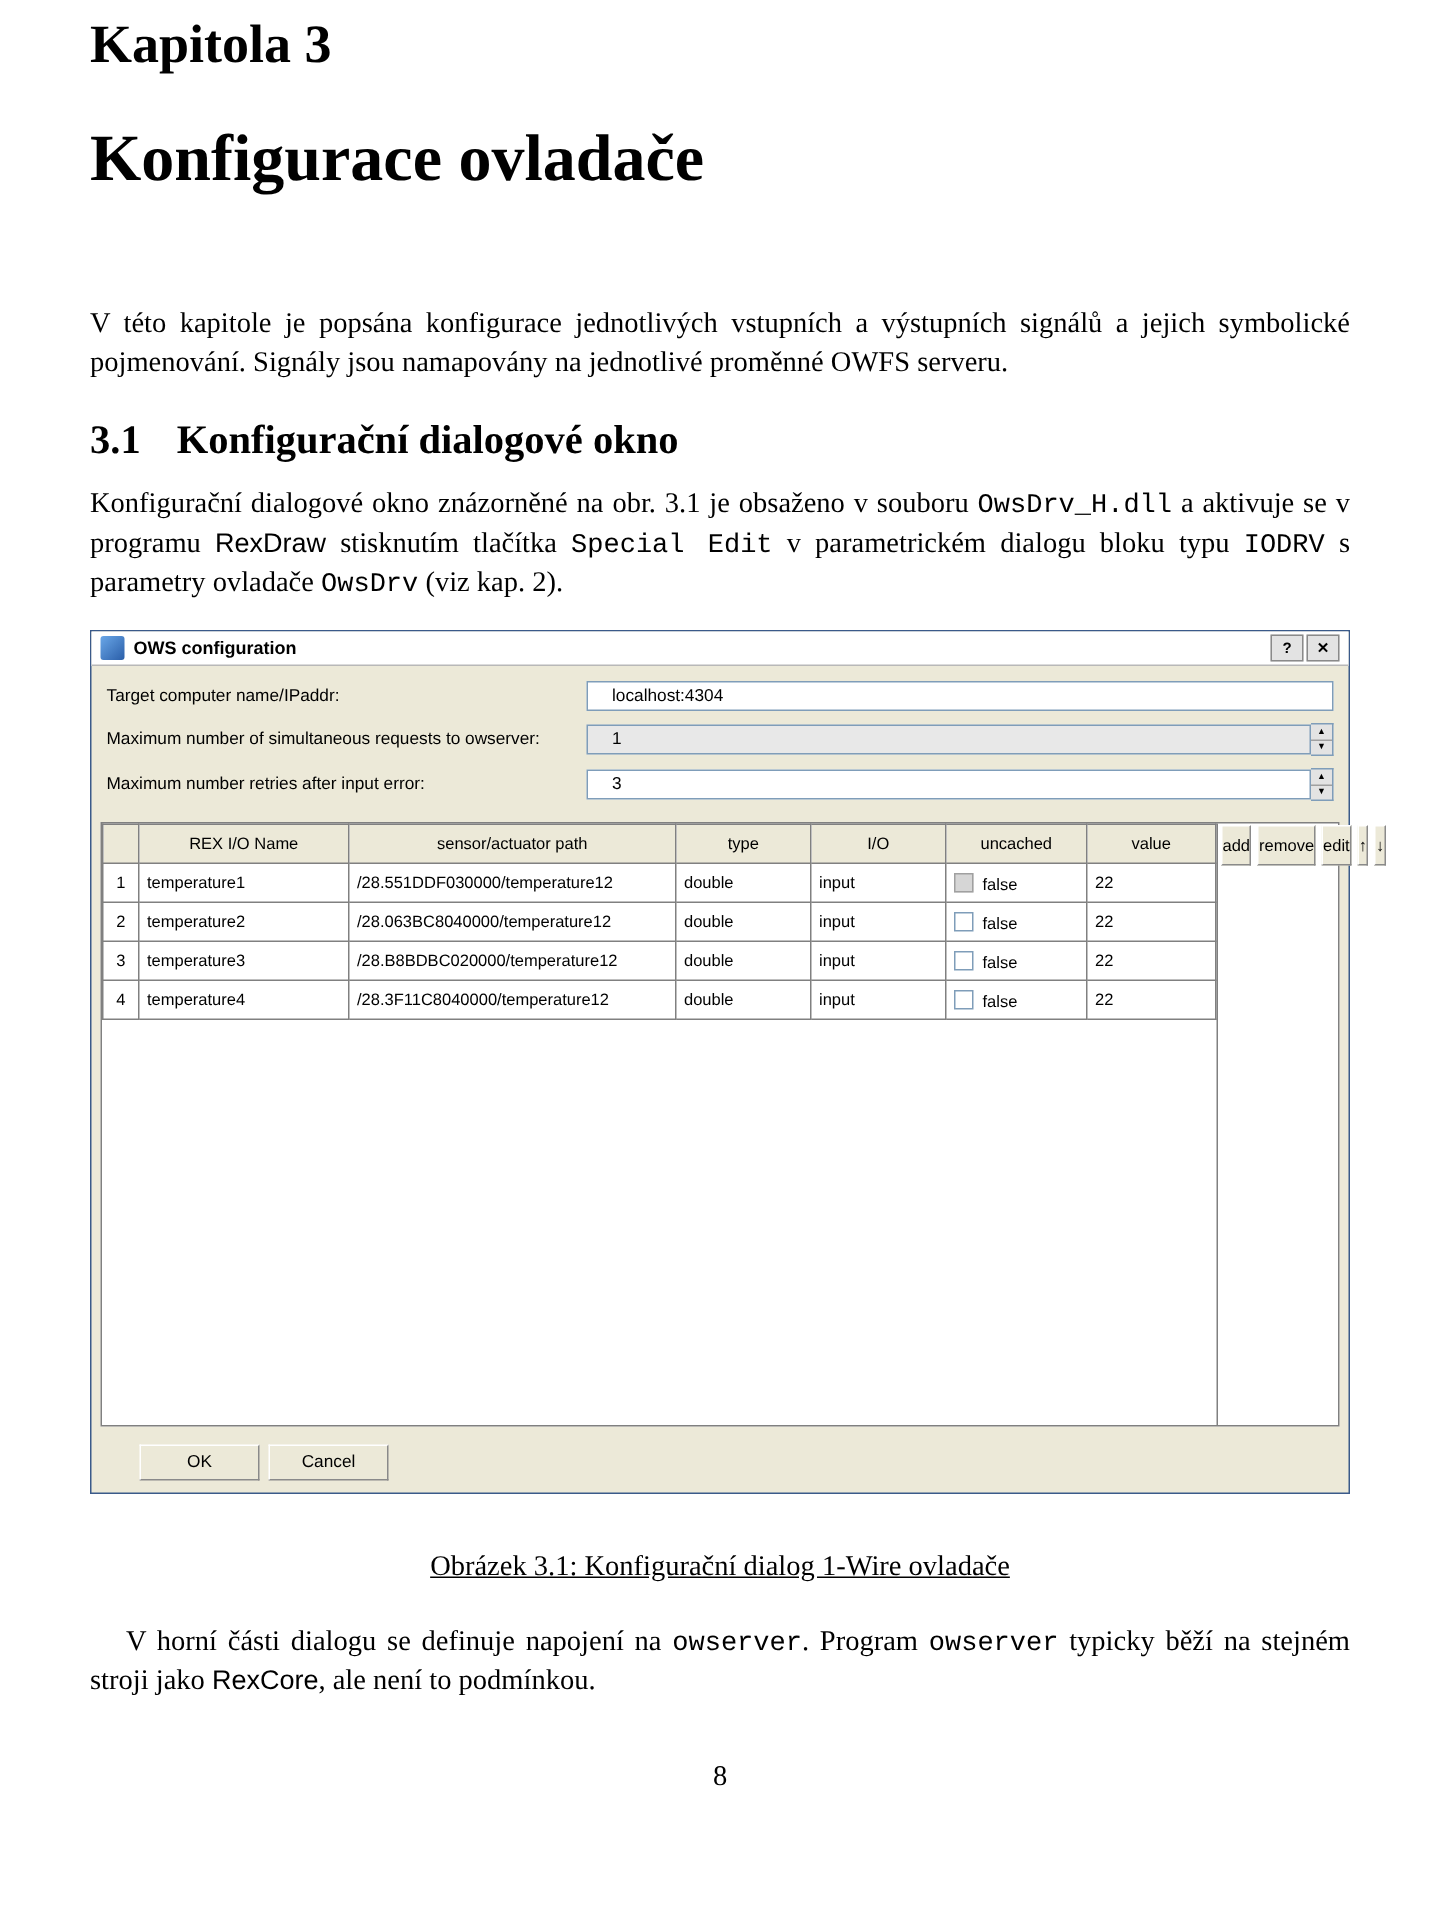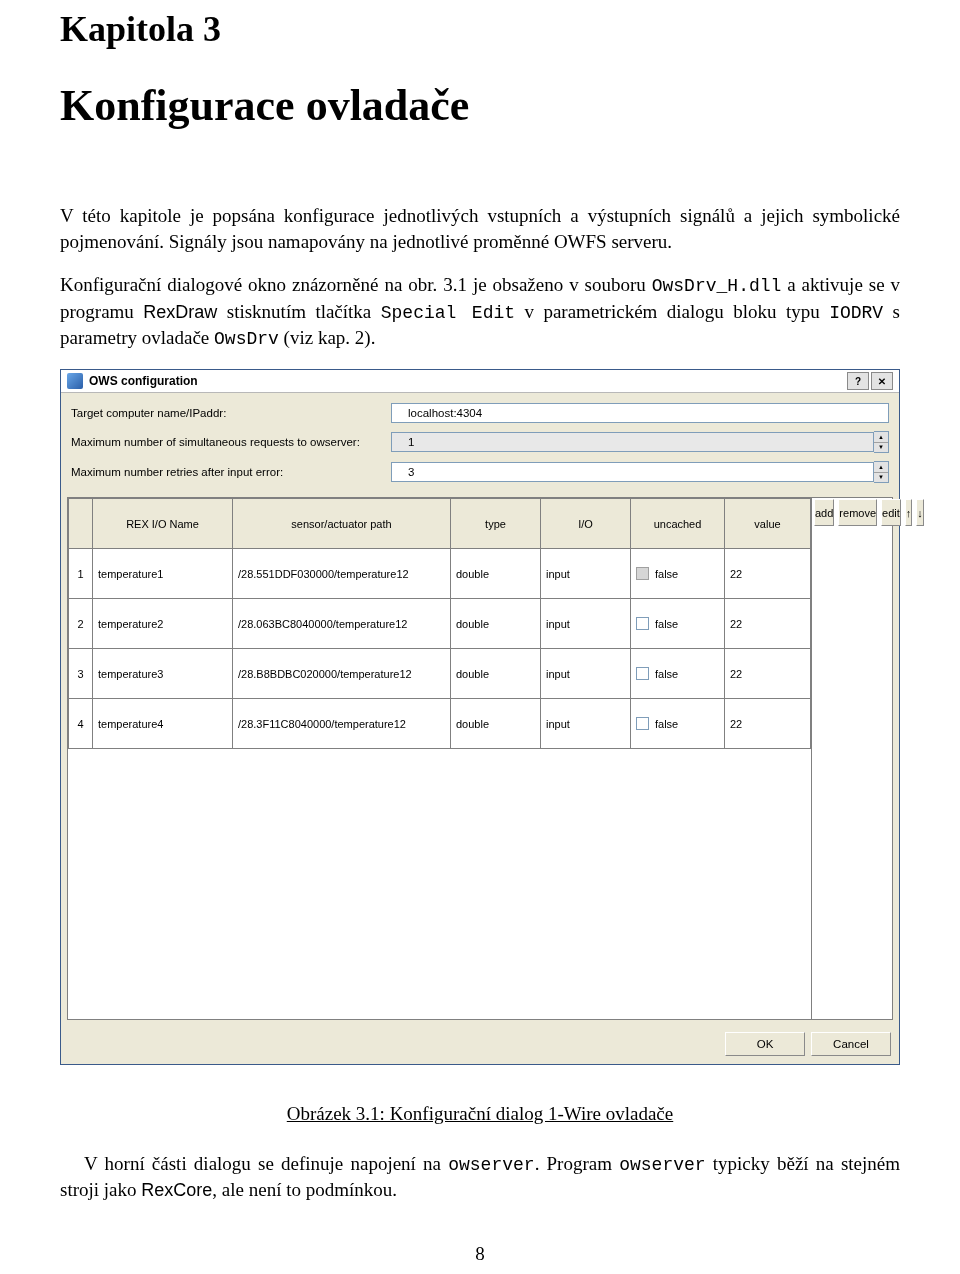--- a/index.html
+++ b/index.html
@@ -95,21 +95,21 @@
 
   .grid-area { margin: 2px 6px 6px 6px; border: 1px solid #808080; background: #fff; }
   .grid-columns { display: flex; }
   .grid-main   { flex: 1; }
   .grid-side   { width: 80px; display: flex; flex-direction: row; border-left: 1px solid #808080; }
 
   table.grid { border-collapse: collapse; width: 100%; table-layout: fixed; }
   table.grid th, table.grid td {
     border: 1px solid #808080;
     font-size: 11px;
-    padding: 12px 5px;
+    padding: 0 5px;
     height: 25px;
     background: #fff;
     overflow: hidden;
     white-space: nowrap;
   }
   table.grid th {
     background: #ece9d8;
     font-weight: normal;
     text-align: center;
   }
@@ -129,21 +129,21 @@
     border: 1px solid #8a8a8a;
     border-top-color:#fff; border-left-color:#fff;
     background: #ece9d8;
     margin: 1px 2px;
     display: flex; align-items: center; justify-content: center;
     font-size: 11px;
   }
   .grid-body { height: 270px; background:#fff; }
 
   .btnrow {
-    display:flex; justify-content:flex-end; gap:6px;
+    display:flex; justify-content:flex-start; gap:6px;
     padding: 6px 8px 8px 8px;
     margin-left: 24px;
   }
   .pushbtn {
     width: 78px; height: 22px;
     border: 1px solid #8a8a8a;
     border-top-color:#fff; border-left-color:#fff;
     background:#ece9d8;
     display:flex; align-items:center; justify-content:center;
     font-size:11.5px;
@@ -155,20 +155,23 @@
 </head>
 <body>
 
 <div class="page">
 
   <h1 class="chapter-label">Kapitola 3</h1>
   <h1 class="chapter-title">Konfigurace ovladače</h1>
 
   <p class="para">V této kapitole je popsána konfigurace jednotlivých vstupních a výstupních signálů a jejich symbolické pojmenování. Signály jsou namapovány na jednotlivé proměnné OWFS serveru.</p>
 
+  <h2 class="section-head">
+    <span class="section-num">3.1</span><span>Konfigurační dialogové okno</span>
+  </h2>
 
   <p class="para">
     <span>Konfigurační dialogové okno znázorněné na obr. 3.1 je obsaženo v souboru </span><span class="tt">OwsDrv_H.dll</span><span> a aktivuje se v programu </span><span class="sf">RexDraw</span><span> stisknutím tlačítka </span><span class="tt">Special Edit</span><span> v parametrickém dialogu bloku typu </span><span class="tt">IODRV</span><span> s parametry ovladače </span><span class="tt">OwsDrv</span><span> (viz kap. 2).</span>
   </p>
 
   <div class="shot-wrap">
     <div class="win">
       <div class="titlebar">
         <div class="appicon"></div>
         <div class="title">OWS configuration</div>

